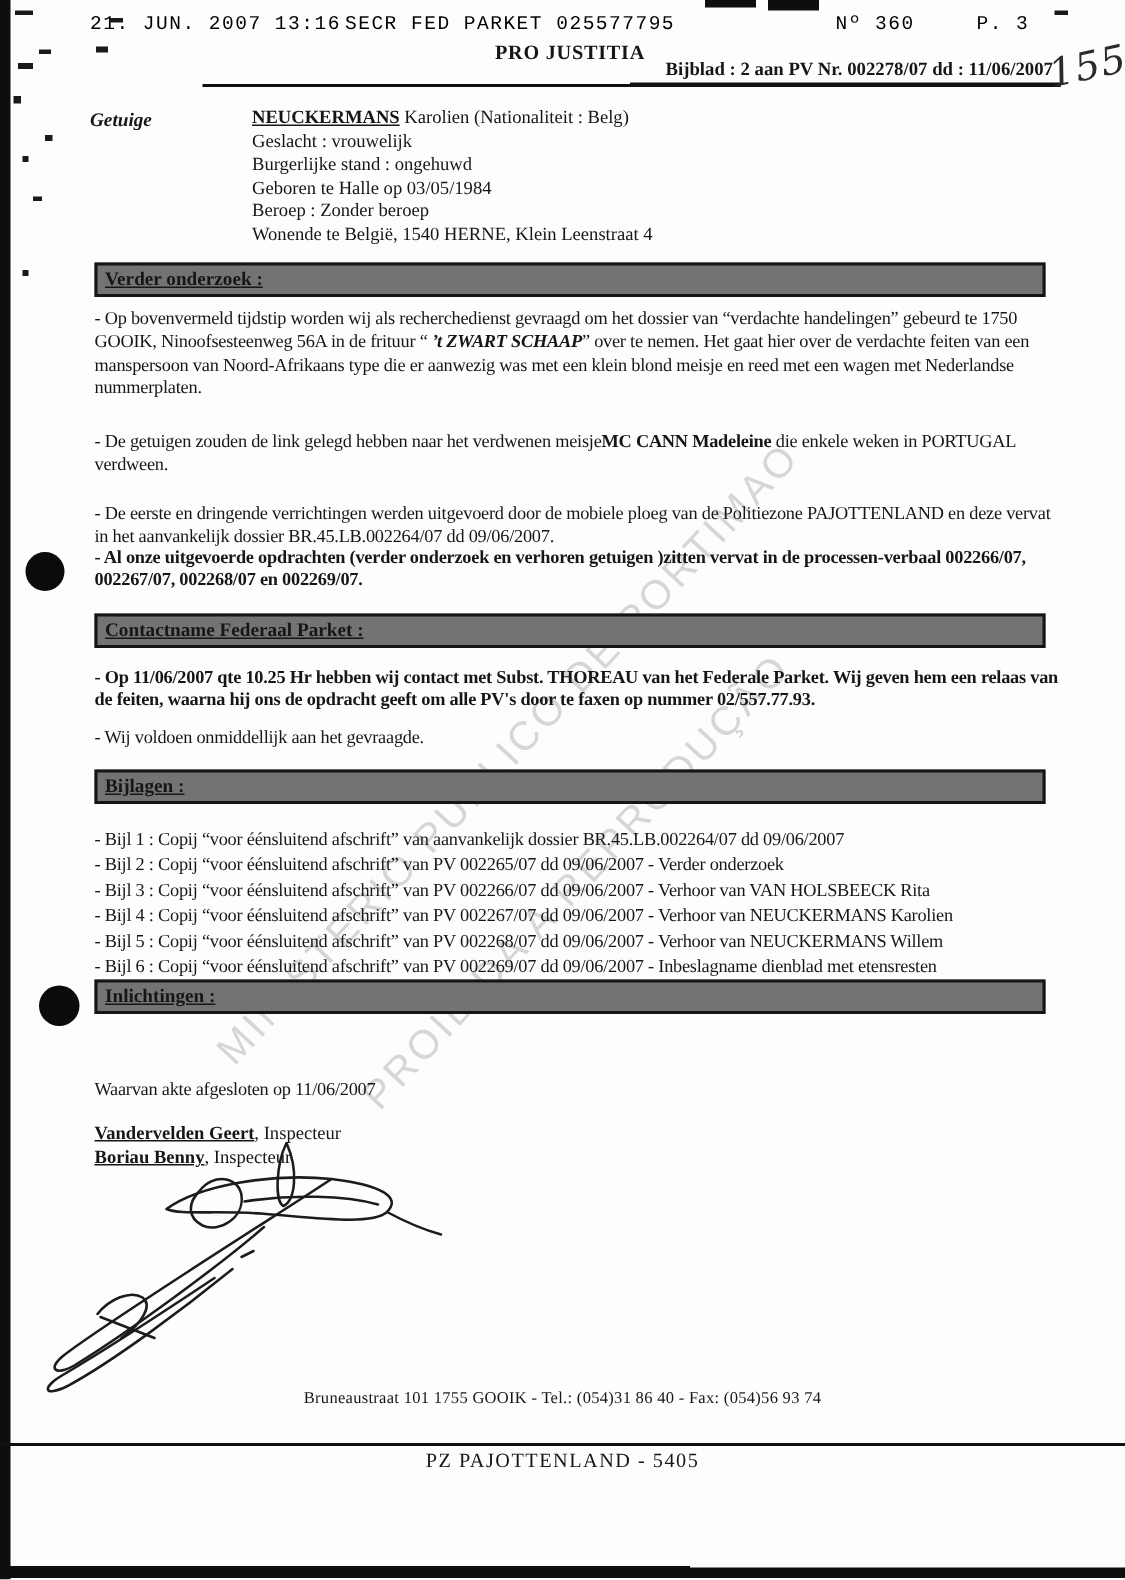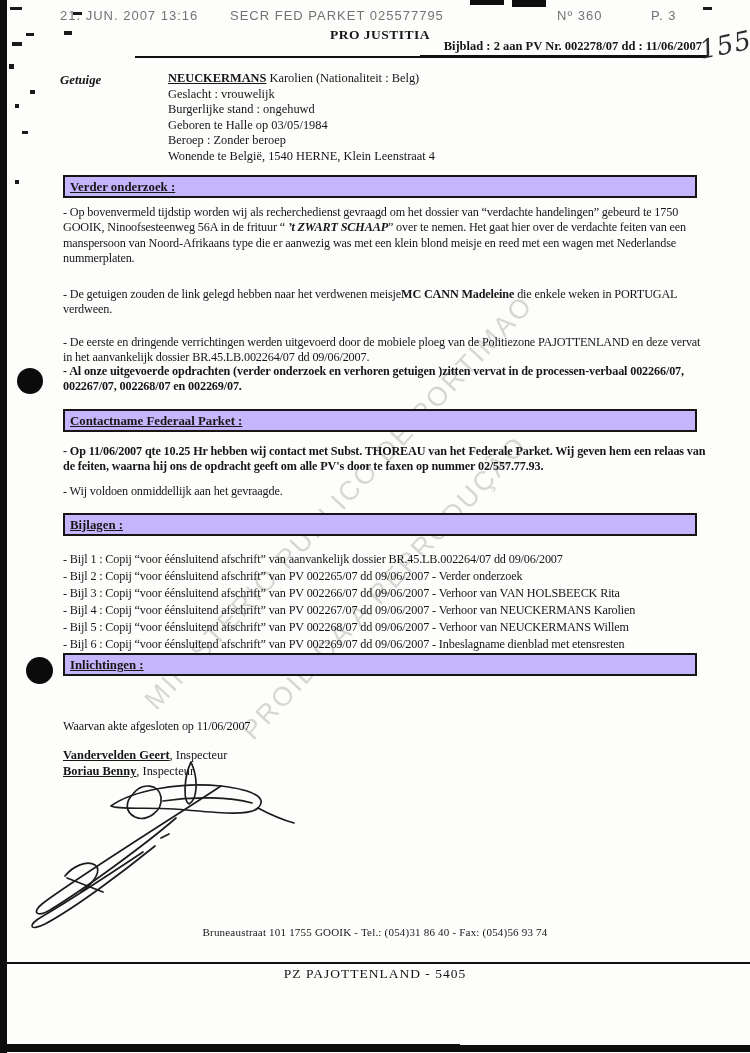--- a/index.html
+++ b/index.html
@@ -1,30 +1,30 @@
 <!DOCTYPE html>
 <html><head>
 <meta charset="utf-8">
 <style>
   html,body{margin:0;padding:0;}
   body{background:#e8e8e8;}
   #page{position:relative;width:750px;height:1053px;background:#fdfdfc;overflow:hidden;
         font-family:"Liberation Serif", serif;color:#161616;}
   .abs{position:absolute;}
-  .fax{font-family:Liberation Sans, sans-serif;font-size:13px;color:#737373;letter-spacing:1px;white-space:nowrap;}
+  .fax{font-family:Liberation Mono, monospace;font-size:13px;color:#000000;letter-spacing:1px;white-space:nowrap;}
   .bar{background:#0e0e0e;}
   .rule{background:#111;}
   .title{font-weight:bold;font-size:13.5px;letter-spacing:.5px;}
   .bijblad{font-weight:bold;font-size:12.5px;white-space:nowrap;}
   .hand{font-family:"DejaVu Serif", serif;font-style:italic;font-size:26px;color:#2b2b2b;
         transform:rotate(-12deg);letter-spacing:1px;}
   .label{font-weight:bold;font-size:12.8px;}
   .wit-line{font-size:12.4px;line-height:15.6px;white-space:nowrap;}
   .bold-ul{font-weight:bold;text-decoration:underline;}
-  .section-box{left:63px;width:630px;height:19px;border:2px solid #151515;background:#c4b5fd;z-index:2;}
+  .section-box{left:63px;width:630px;height:19px;border:2px solid #151515;background:#737373;z-index:2;}
   .section-title{display:inline-block;margin-left:5px;font-weight:bold;font-size:12.8px;
                  text-decoration:underline;line-height:18px;white-space:nowrap;}
   .para{left:63px;width:648px;font-size:12.2px;line-height:15.4px;letter-spacing:-0.15px;z-index:2;}
   .bijl{white-space:nowrap;font-size:12.2px;line-height:16.9px;letter-spacing:-0.15px;}
   .em-bi{font-weight:bold;font-style:italic;}
   .b{font-weight:bold;}
   .signer{font-size:12.4px;line-height:16px;white-space:nowrap;z-index:2;}
   .footer-org{width:750px;text-align:center;font-size:13.5px;letter-spacing:1px;z-index:2;}
   .footer-addr{width:750px;text-align:center;font-size:11px;letter-spacing:.2px;z-index:2;}
   .wm{font-family:"Liberation Sans", sans-serif;color:rgba(60,60,60,0.20);font-size:27px;

